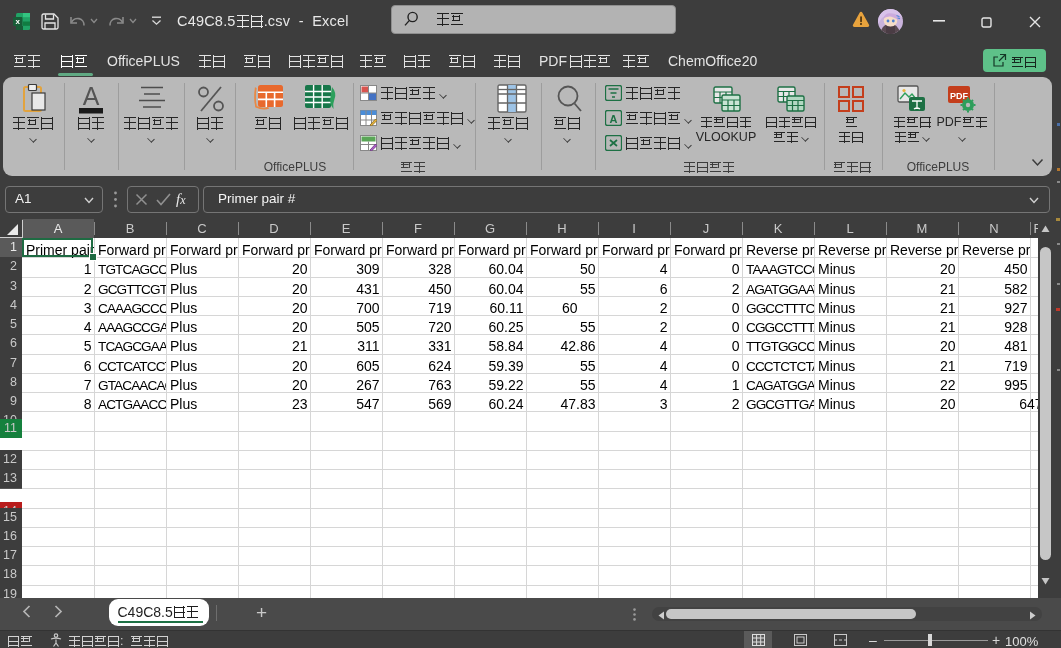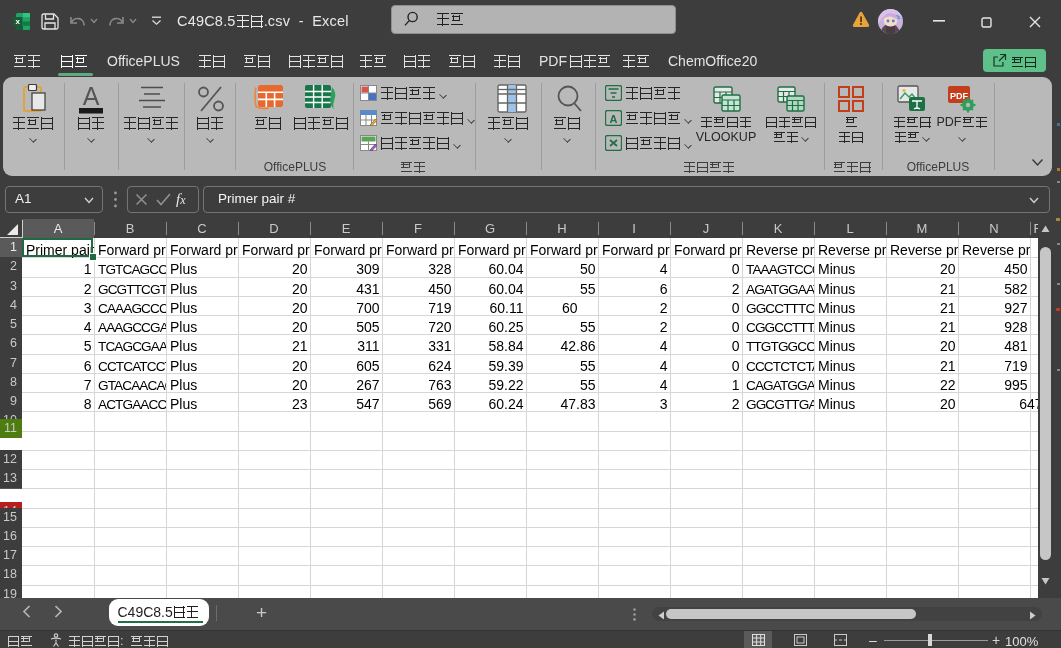--- a/index.html
+++ b/index.html
@@ -414,21 +414,21 @@
 <div class="rowhdr" style="top:115.3px;height:19.26px;background:#3d3d3d">6<span style="display:inline-block;width:5px"></span></div>
 <div class="abs" style="left:0;top:134.56px;width:22px;height:1px;background:#565656"></div>
 <div class="rowhdr" style="top:134.56px;height:19.26px;background:#3d3d3d">7<span style="display:inline-block;width:5px"></span></div>
 <div class="abs" style="left:0;top:153.82px;width:22px;height:1px;background:#565656"></div>
 <div class="rowhdr" style="top:153.82px;height:19.26px;background:#3d3d3d">8<span style="display:inline-block;width:5px"></span></div>
 <div class="abs" style="left:0;top:173.08px;width:22px;height:1px;background:#565656"></div>
 <div class="rowhdr" style="top:173.08px;height:19.26px;background:#3d3d3d">9<span style="display:inline-block;width:5px"></span></div>
 <div class="abs" style="left:0;top:192.34px;width:22px;height:1px;background:#565656"></div>
 <div class="rowhdr" style="top:192.34px;height:19.26px;background:#3d3d3d">10<span style="display:inline-block;width:5px"></span></div>
 <div class="abs" style="left:0;top:211.6px;width:22px;height:1px;background:#565656"></div>
-<div class="rowhdr" style="top:200px;height:19.26px;background:#4d7c0f">11<span style="display:inline-block;width:5px"></span></div>
+<div class="rowhdr" style="top:200px;height:19.26px;background:#15803d">11<span style="display:inline-block;width:5px"></span></div>
 <div class="abs" style="left:0;top:230.86px;width:22px;height:1px;background:#565656"></div>
 <div class="rowhdr" style="top:230.86px;height:19.26px;background:#3d3d3d">12<span style="display:inline-block;width:5px"></span></div>
 <div class="abs" style="left:0;top:250.12px;width:22px;height:1px;background:#565656"></div>
 <div class="rowhdr" style="top:250.12px;height:19.26px;background:#3d3d3d">13<span style="display:inline-block;width:5px"></span></div>
 <div class="abs" style="left:0;top:269.38px;width:22px;height:1px;background:#565656"></div>
 <div class="rowhdr" style="top:283px;height:19.26px;background:#b91c1c">14<span style="display:inline-block;width:5px"></span></div>
 <div class="abs" style="left:0;top:288.64px;width:22px;height:1px;background:#565656"></div>
 <div class="rowhdr" style="top:288.64px;height:19.26px;background:#3d3d3d">15<span style="display:inline-block;width:5px"></span></div>
 <div class="abs" style="left:0;top:307.9px;width:22px;height:1px;background:#565656"></div>
 <div class="rowhdr" style="top:307.9px;height:19.26px;background:#3d3d3d">16<span style="display:inline-block;width:5px"></span></div>

